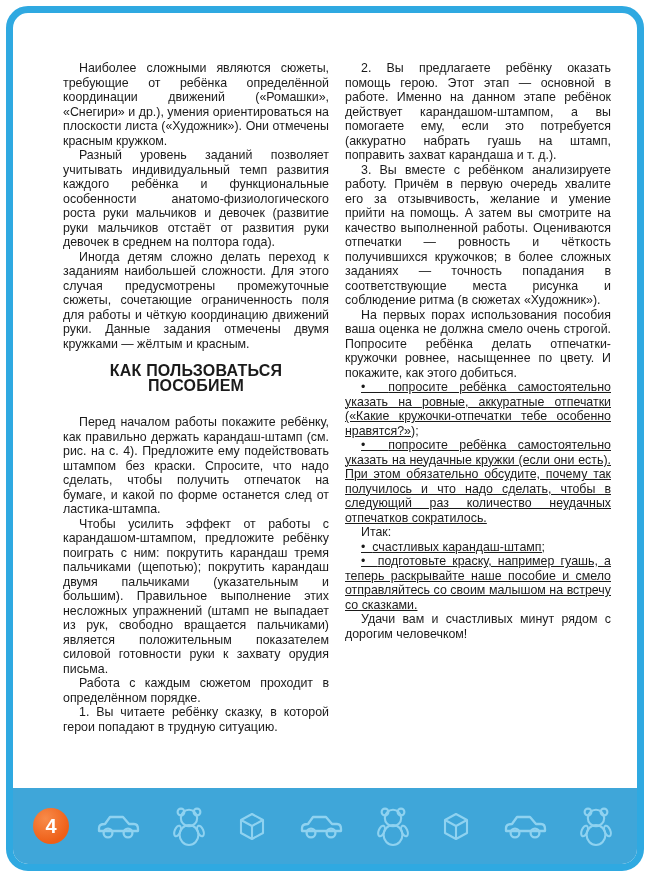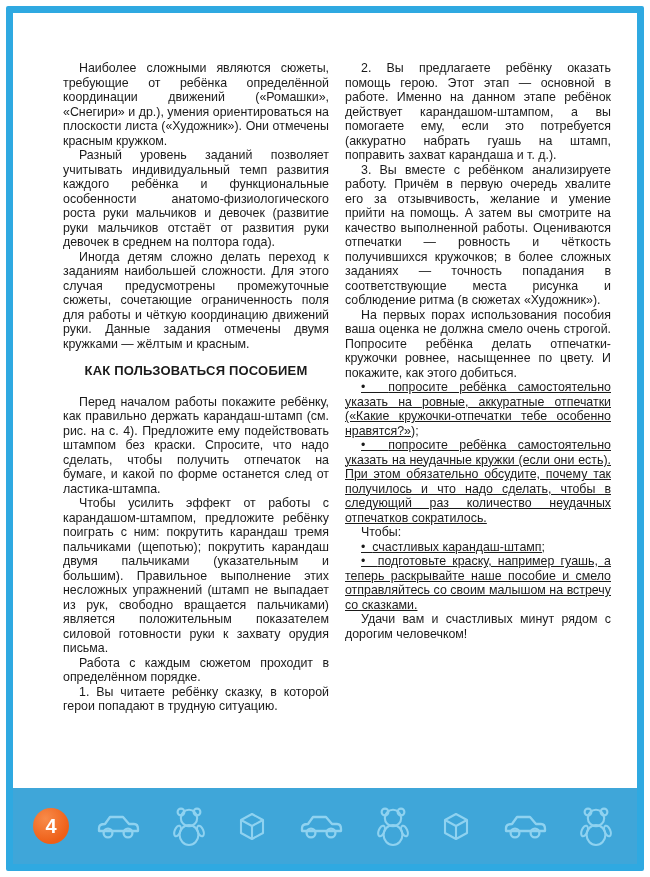--- a/index.html
+++ b/index.html
@@ -14,21 +14,21 @@
   .page {
     position: relative;
     width: 650px;
     height: 877px;
     background: #ffffff;
   }
   .frame {
     position: absolute;
     top: 6px; left: 6px; right: 6px; bottom: 6px;
     border: 7px solid #2fa9e1;
-    border-radius: 2px;
+    border-radius: 22px;
     overflow: hidden;
     background: #ffffff;
     box-sizing: border-box;
   }
   .content {
     position: absolute;
     top: 48px; left: 50px; right: 26px; bottom: 92px;
     display: flex;
     gap: 16px;
     color: #1a1a1a;
@@ -38,22 +38,22 @@
     font-size: 12.4px;
     line-height: 14.5px;
     text-align: justify;
     hyphens: auto;
   }
   .para {
     margin: 0;
     text-indent: 16px;
   }
   .heading {
-    margin: 13px 0 16px 0;
-    font-size: 13px;
+    margin: 13px 0 22px 0;
+    font-size: 16px;
     font-weight: bold;
     text-align: center;
     text-indent: 0;
     letter-spacing: 0.2px;
   }
   .bullet { margin: 0; text-indent: 16px; text-decoration: underline; }
   .bullet::before { content: "\2022\00a0\00a0"; }
   .footer {
     position: absolute;
     left: 0; right: 0; bottom: 0;
@@ -103,21 +103,21 @@
         <p class="para">Работа с каждым сюжетом проходит в определённом порядке.</p>
         <p class="para">1. Вы читаете ребёнку сказку, в которой герои попадают в трудную ситуацию.</p>
       </div>
 
       <div class="col">
         <p class="para">2. Вы предлагаете ребёнку оказать помощь герою. Этот этап — основной в работе. Именно на данном этапе ребёнок действует карандашом-штампом, а вы помогаете ему, если это потребуется (аккуратно набрать гуашь на штамп, поправить захват карандаша и т. д.).</p>
         <p class="para">3. Вы вместе с ребёнком анализируете работу. Причём в первую очередь хвалите его за отзывчивость, желание и умение прийти на помощь. А затем вы смотрите на качество выполненной работы. Оцениваются отпечатки — ровность и чёткость получившихся кружочков; в более сложных заданиях — точность попадания в соответствующие места рисунка и соблюдение ритма (в сюжетах «Художник»).</p>
         <p class="para">На первых порах использования пособия ваша оценка не должна смело очень строгой. Попросите ребёнка делать отпечатки-кружочки ровнее, насыщеннее по цвету. И покажите, как этого добиться.</p>
         <p class="bullet">попросите ребёнка самостоятельно указать на ровные, аккуратные отпечатки («Какие кружочки-отпечатки тебе особенно нравятся?»);</p>
         <p class="bullet">попросите ребёнка самостоятельно указать на неудачные кружки (если они есть). При этом обязательно обсудите, почему так получилось и что надо сделать, чтобы в следующий раз количество неудачных отпечатков сократилось.</p>
-        <p class="para">Чтобы:</p>
+        <p class="para">Итак:</p>
         <p class="bullet">счастливых карандаш-штамп;</p>
         <p class="bullet">подготовьте краску, например гуашь, а теперь раскрывайте наше пособие и смело отправляйтесь со своим малышом на встречу со сказками.</p>
         <p class="para">Удачи вам и счастливых минут рядом с дорогим человечком!</p>
       </div>
 
     </div>
 
     <div class="footer">
       <div class="page-number">
         <span>4</span>

